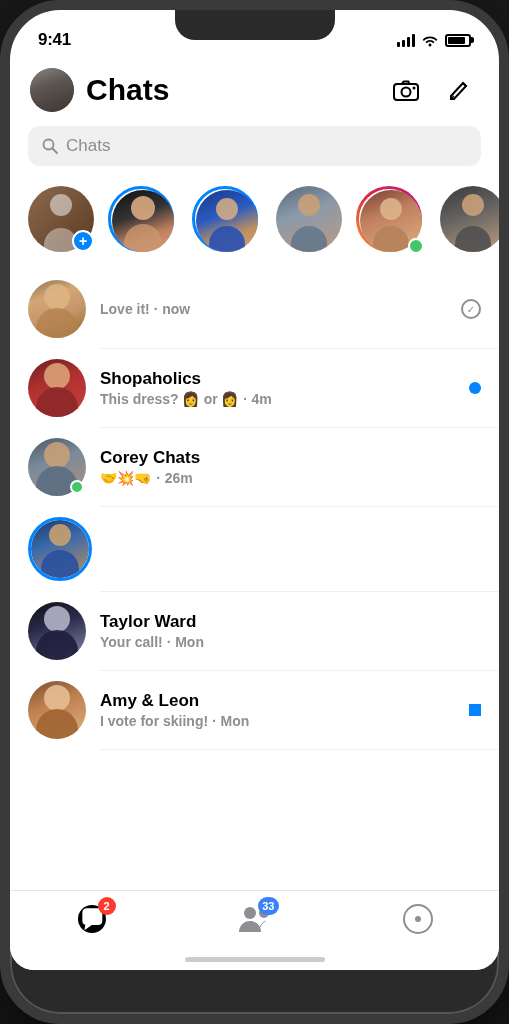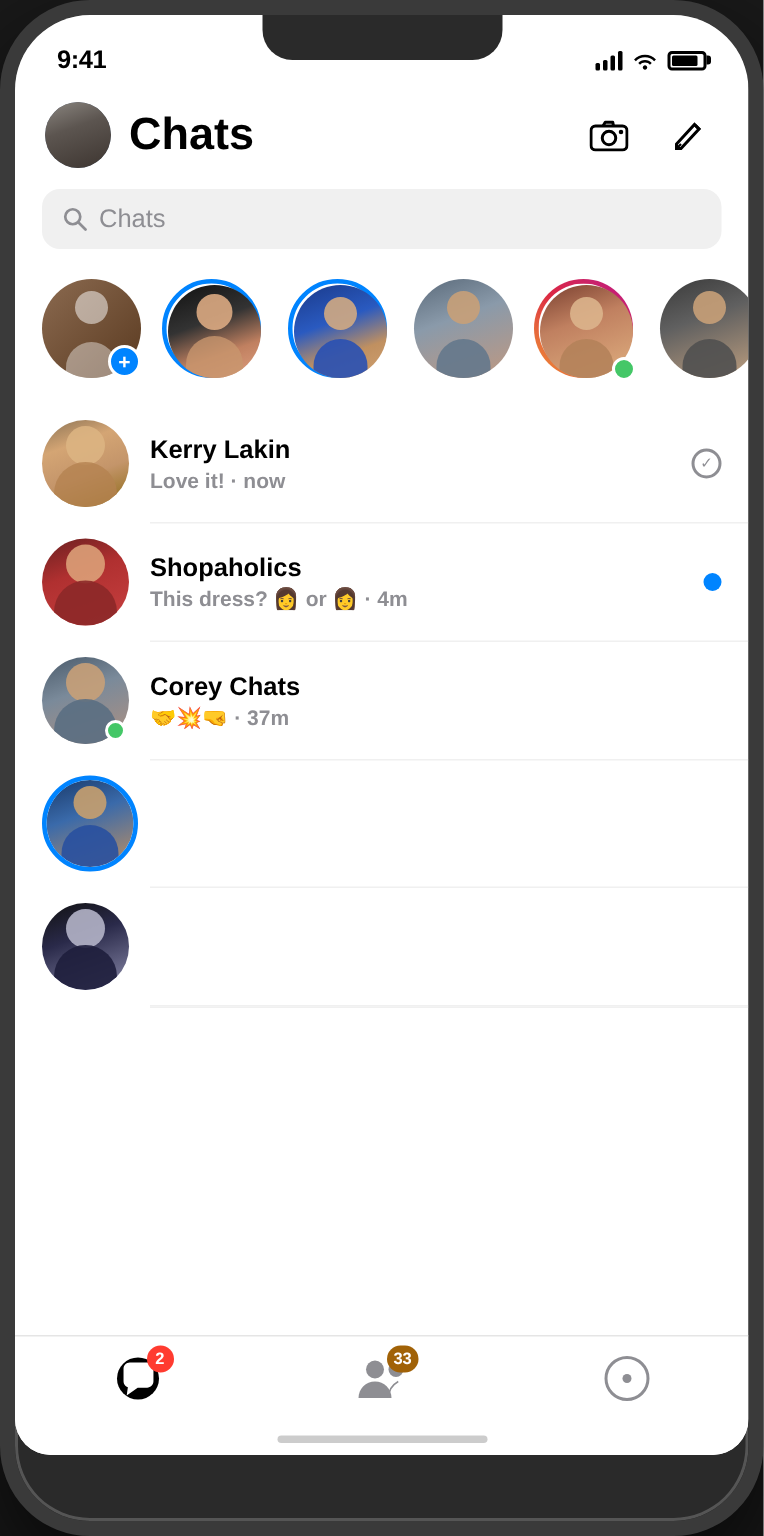--- a/index.html
+++ b/index.html
@@ -426,21 +426,21 @@
       border-radius: 10px;
       min-width: 18px;
       height: 18px;
       display: flex;
       align-items: center;
       justify-content: center;
       padding: 0 4px;
     }
 
     .badge-dark {
-      background: #a16207;
+      background: #3b82f6;
     }
 
     
     .home-indicator {
       position: absolute;
       bottom: 8px;
       left: 50%;
       transform: translateX(-50%);
       width: 140px;
       height: 5px;
@@ -600,21 +600,20 @@
       <div class="chat-item">
         <div class="chat-avatar-wrap">
           <div class="chat-avatar av-kerry">
             <div style="width:100%;height:100%;position:relative;">
               <div style="width:26px;height:26px;border-radius:50%;background:rgba(220,180,130,0.9);position:absolute;top:4px;left:50%;transform:translateX(-50%);"></div>
               <div style="width:42px;height:30px;border-radius:21px 21px 0 0;background:rgba(180,130,80,0.8);position:absolute;bottom:0;left:50%;transform:translateX(-50%);"></div>
             </div>
           </div>
         </div>
         <div class="chat-info">
-          <div class="chat-name">Kerry Lakin</div>
           <div class="chat-preview">Love it! · now</div>
         </div>
         <div class="chat-meta">
           <div class="delivered-icon">✓</div>
         </div>
       </div>
       <div class="divider"></div>
 
       <div class="chat-item">
         <div class="chat-avatar-wrap">
@@ -640,21 +639,21 @@
           <div class="chat-avatar" style="background:linear-gradient(160deg,#4a5a6a 0%,#7a8a9a 40%,#b09080 100%);">
             <div style="width:100%;height:100%;position:relative;">
               <div style="width:26px;height:26px;border-radius:50%;background:rgba(200,160,120,0.9);position:absolute;top:4px;left:50%;transform:translateX(-50%);"></div>
               <div style="width:42px;height:30px;border-radius:21px 21px 0 0;background:rgba(90,110,130,0.9);position:absolute;bottom:0;left:50%;transform:translateX(-50%);"></div>
             </div>
           </div>
           <div class="online-dot"></div>
         </div>
         <div class="chat-info">
           <div class="chat-name">Corey Chats</div>
-          <div class="chat-preview">🤝💥🤜 · 37m</div>
+          <div class="chat-preview">🤝💥🤜 · 26m</div>
         </div>
       </div>
       <div class="divider"></div>
 
       <div class="chat-item">
         <div class="chat-avatar-wrap" style="position:relative;">
           <div style="width:64px;height:64px;position:relative;">
             <div style="position:absolute;top:0;left:0;width:64px;height:64px;border-radius:50%;border:3px solid #0084ff;z-index:1;"></div>
             <div class="chat-avatar" style="width:58px;height:58px;position:absolute;top:3px;left:3px;background:linear-gradient(160deg,#1a3a6a 0%,#3a6aaa 40%,#c09060 100%);border-radius:50%;">
               <div style="width:100%;height:100%;position:relative;border-radius:50%;overflow:hidden;">
@@ -671,23 +670,44 @@
 
       <div class="chat-item">
         <div class="chat-avatar-wrap">
           <div class="chat-avatar" style="background:linear-gradient(160deg,#111 0%,#2a2a4a 40%,#8a8aaa 100%);border-radius:50%;">
             <div style="width:100%;height:100%;position:relative;border-radius:50%;overflow:hidden;">
               <div style="width:26px;height:26px;border-radius:50%;background:rgba(180,180,200,0.9);position:absolute;top:4px;left:50%;transform:translateX(-50%);"></div>
               <div style="width:42px;height:30px;border-radius:21px 21px 0 0;background:rgba(30,30,60,0.9);position:absolute;bottom:0;left:50%;transform:translateX(-50%);"></div>
             </div>
           </div>
         </div>
+        <div class="chat-info">
+          <div class="chat-name">Taylor Ward</div>
+          <div class="chat-preview">Your call! · Mon</div>
+        </div>
       </div>
       <div class="divider"></div>
 
+      <div class="chat-item">
+        <div class="chat-avatar-wrap">
+          <div class="chat-avatar" style="background:linear-gradient(160deg,#7a5030 0%,#c08050 40%,#e0b080 100%);border-radius:50%;">
+            <div style="width:100%;height:100%;position:relative;border-radius:50%;overflow:hidden;">
+              <div style="width:26px;height:26px;border-radius:50%;background:rgba(230,190,150,0.9);position:absolute;top:4px;left:50%;transform:translateX(-50%);"></div>
+              <div style="width:42px;height:30px;border-radius:21px 21px 0 0;background:rgba(160,100,50,0.9);position:absolute;bottom:0;left:50%;transform:translateX(-50%);"></div>
+            </div>
+          </div>
+        </div>
+        <div class="chat-info">
+          <div class="chat-name">Amy &amp; Leon</div>
+          <div class="chat-preview">I vote for skiing! · Mon</div>
+        </div>
+        <div class="chat-meta">
+          <div style="width:12px;height:12px;background:#0084ff;border-radius:50;"></div>
+        </div>
+      </div>
       <div class="divider"></div>
 
 
     </div>
 
     <div class="tab-bar">
 
       <div class="tab-item">
         <div class="tab-icon-wrap">
           <svg width="32" height="32" viewBox="0 0 32 32">

